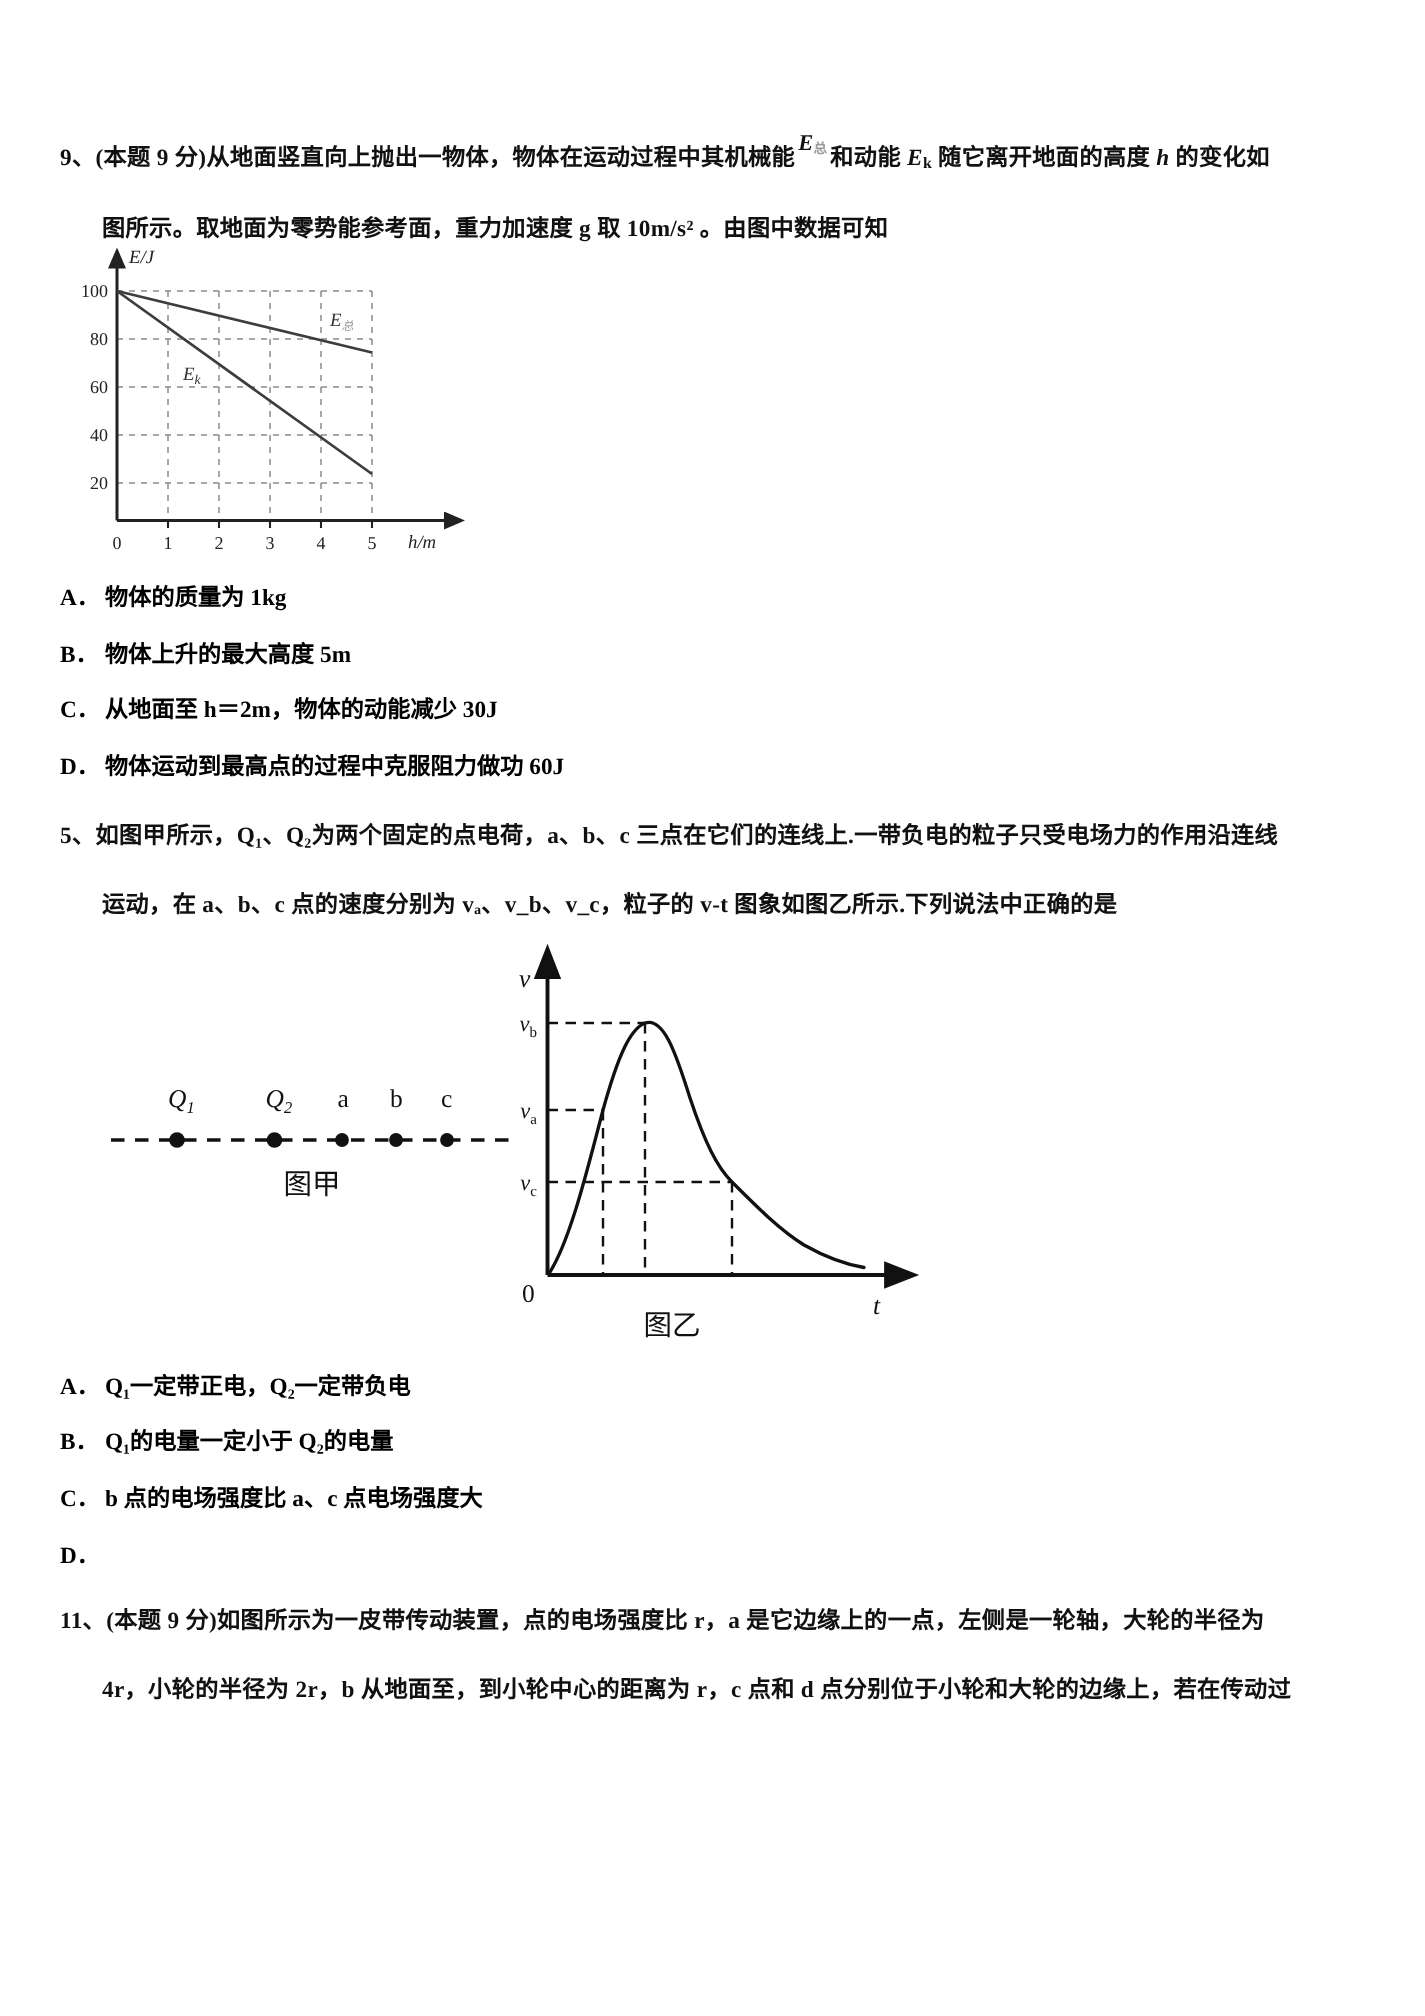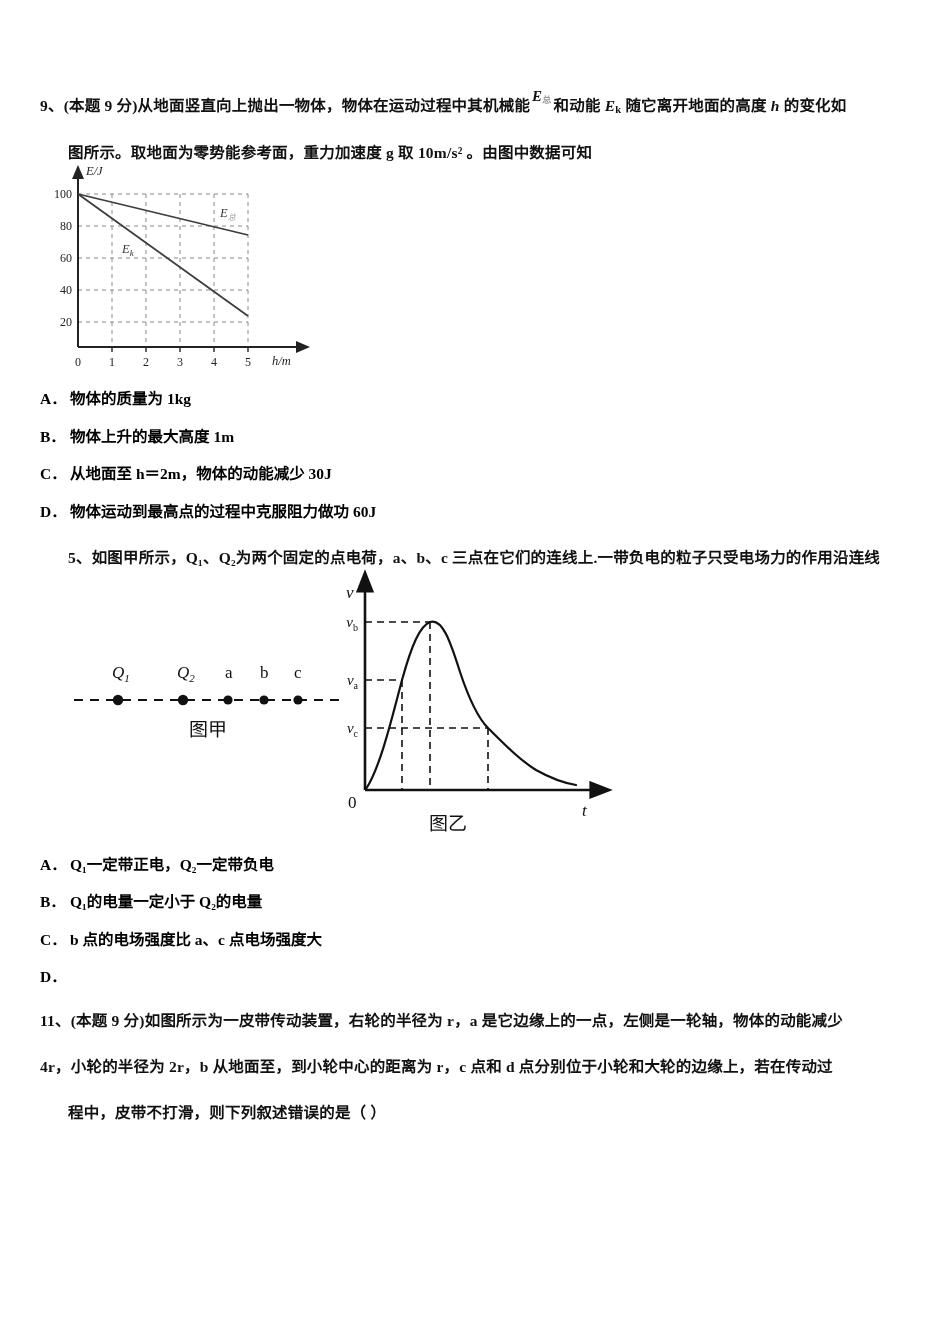--- a/index.html
+++ b/index.html
@@ -175,34 +175,35 @@
       </svg>
     </div>
 
     <ul class="options" style="margin-bottom:26px;">
       <li class="option">
         <span class="opt-key">A．</span>
         <span class="opt-text">物体的质量为 1kg</span>
       </li>
       <li class="option">
         <span class="opt-key">B．</span>
-        <span class="opt-text">物体上升的最大高度 1m</span>
+        <span class="opt-text">物体上升的最大高度 5m</span>
       </li>
       <li class="option">
         <span class="opt-key">C．</span>
         <span class="opt-text">从地面至 h＝2m，物体的动能减少 30J</span>
       </li>
       <li class="option">
         <span class="opt-key">D．</span>
         <span class="opt-text">物体运动到最高点的过程中克服阻力做功 60J</span>
       </li>
     </ul>
 
     <div class="q-block">
       <p class="qline q-para"><span class="num-lead">5、</span><span>如图甲所示，Q₁、Q₂为两个固定的点电荷，a、b、c 三点在它们的连线上.一带负电的粒子只受电场力的作用沿连线</span></p>
+      <p class="qline q-para" style="margin-bottom:14px;">运动，在 a、b、c 点的速度分别为 vₐ、v_b、v_c，粒子的 v-t 图象如图乙所示.下列说法中正确的是</p>
     </div>
 
     <div class="fig-wrap" style="height:282px;">
 
       <svg width="300" height="160" viewBox="0 0 300 160" style="position:absolute; left:20px; top:76px;">
 
         <text x="52" y="34" font-size="17" font-style="italic" fill="#111" class="fig-label-text"><tspan>Q</tspan><tspan font-size="11" dy="4">1</tspan></text>
         <text x="117" y="34" font-size="17" font-style="italic" fill="#111" class="fig-label-text"><tspan>Q</tspan><tspan font-size="11" dy="4">2</tspan></text>
         <text x="165" y="34" font-size="17" fill="#111" class="fig-label-text">a</text>
         <text x="200" y="34" font-size="17" fill="#111" class="fig-label-text">b</text>
@@ -264,19 +265,18 @@
       <li class="option">
         <span class="opt-key">C．</span>
         <span class="opt-text">b 点的电场强度比 a、c 点电场强度大</span>
       </li>
       <li class="option">
         <span class="opt-key">D．</span>
       </li>
     </ul>
 
     <div class="q-block">
-      <p class="qline q-para"><span class="num-lead">11、</span><span>(本题 9 分)</span><span>如图所示为一皮带传动装置，右轮的半径为 r，a 是它边缘上的一点，左侧是一轮轴，物体的动能减少</span></p>
+      <p class="qline q-para"><span class="num-lead">11、</span><span>(本题 9 分)</span><span>如图所示为一皮带传动装置，点的电场强度比 r，a 是它边缘上的一点，左侧是一轮轴，大轮的半径为</span></p>
       <p class="qline q-para">4r，小轮的半径为 2r，b 从地面至，到小轮中心的距离为 r，c 点和 d 点分别位于小轮和大轮的边缘上，若在传动过</p>
-      <p class="qline q-para">程中，皮带不打滑，则下列叙述错误的是（ ）</p>
     </div>
 
   </div>
 </div>
 
 </body></html>

